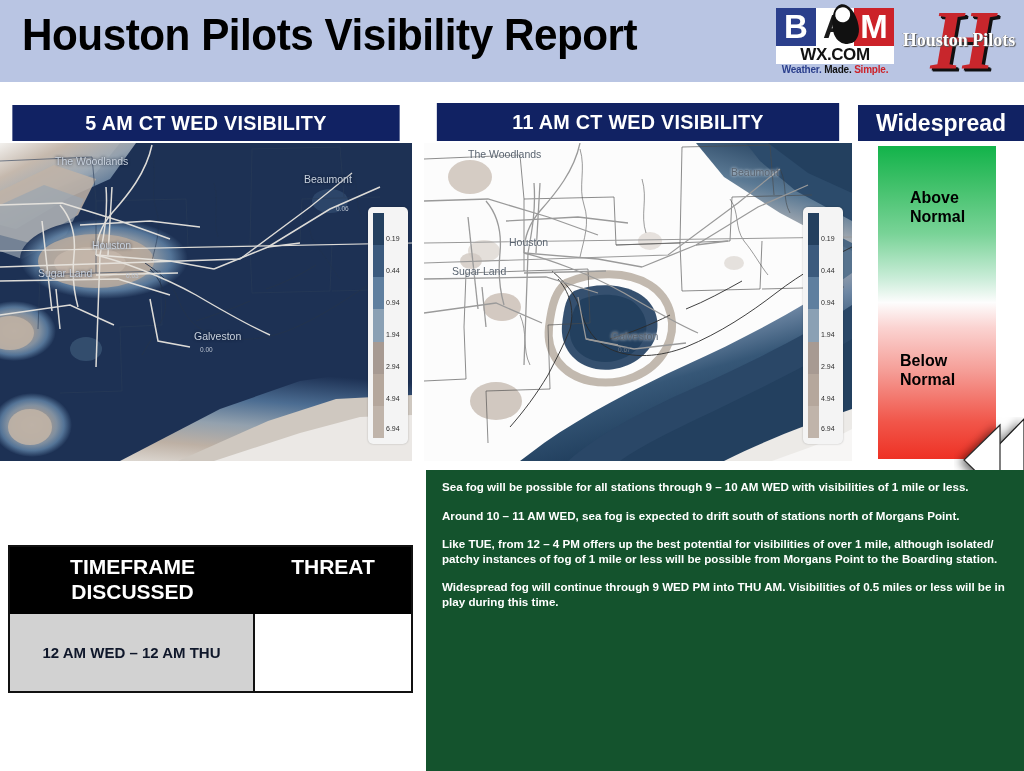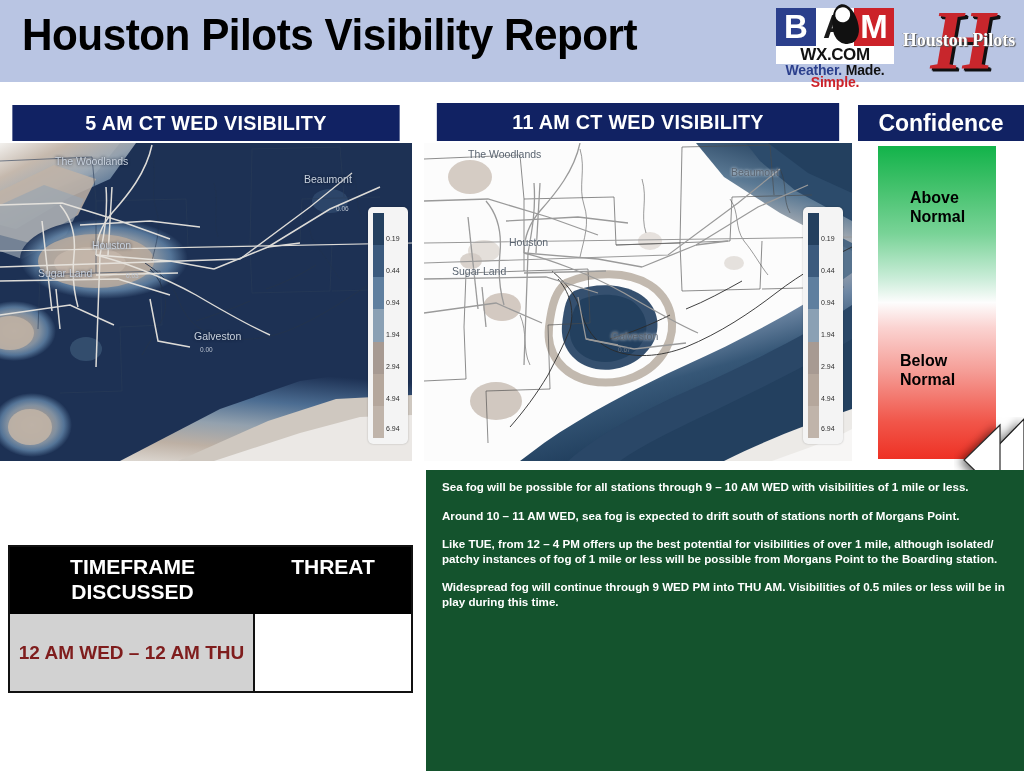--- a/index.html
+++ b/index.html
@@ -89,21 +89,21 @@
     background: #ffffff;
     color: #111; font-size: 17px; font-weight: bold;
     line-height: 18px; text-align: center;
     letter-spacing: -0.4px;
     font-family: "Liberation Sans", sans-serif;
   }
   .bam-tag {
     position: absolute; left: 0; top: 56px;
     width: 118px; height: 12px;
     text-align: center;
-    font-size: 14px; font-weight: bold;
+    font-size: 10px; font-weight: bold;
     line-height: 12px;
     letter-spacing: -0.2px;
     font-family: "Liberation Sans", sans-serif;
   }
   .tag-w { color: #2b3f8c; }
   .tag-m { color: #111; }
   .tag-s { color: #cc2229; }
 
   
   #hp-logo {
@@ -282,21 +282,21 @@
   }
   #tf-value-cell {
     position: absolute;
     left: 0px; top: 67px; width: 245px; height: 77px;
     background: #d2d2d2;
     border-right: 2px solid #111;
     box-sizing: border-box;
     display: flex; align-items: center; justify-content: center;
   }
   #tf-value {
-    color: #7f1d1d; font-weight: bold; font-size: 19px;
+    color: #0f172a; font-weight: bold; font-size: 15px;
     line-height: 26px; text-align: center;
     padding: 0 4px;
     font-family: "Liberation Sans", sans-serif;
   }
   #threat-value-cell {
     position: absolute;
     left: 245px; top: 67px; width: 156px; height: 77px;
     background: #ee3124;
     display: flex; align-items: center; justify-content: center;
   }
@@ -346,21 +346,21 @@
   </div>
 
   <div id="hp-logo">
     <div class="hp-h">H</div>
     <div class="hp-text">Houston Pilots</div>
   </div>
 </div>
 
 <div class="hdr-bar" id="hdr-left">5 AM CT WED VISIBILITY</div>
 <div class="hdr-bar" id="hdr-mid">11 AM CT WED VISIBILITY</div>
-<div class="hdr-bar" id="hdr-conf">Confidence</div>
+<div class="hdr-bar" id="hdr-conf">Widespread</div>
 
 <div class="map" id="map-left">
   <svg viewBox="0 0 412 318" preserveAspectRatio="none">
     <defs>
       <radialGradient id="fogA" cx="50%" cy="50%" r="50%">
         <stop offset="0%" stop-color="#c5b7ab"></stop>
         <stop offset="40%" stop-color="#b0a499"></stop>
         <stop offset="62%" stop-color="#8c9aa8"></stop>
         <stop offset="80%" stop-color="#5a7b9e"></stop>
         <stop offset="100%" stop-color="#1d3154"></stop>

